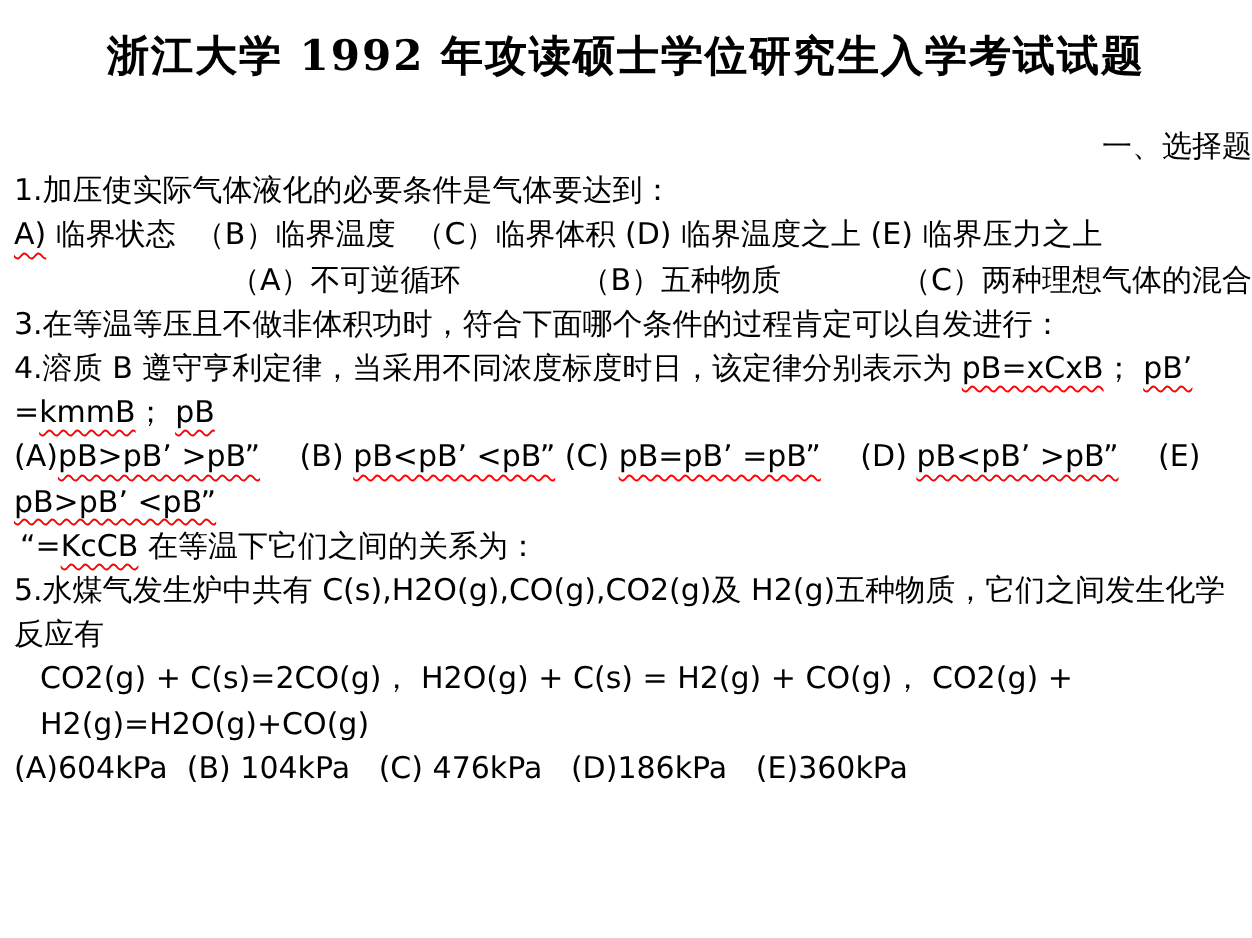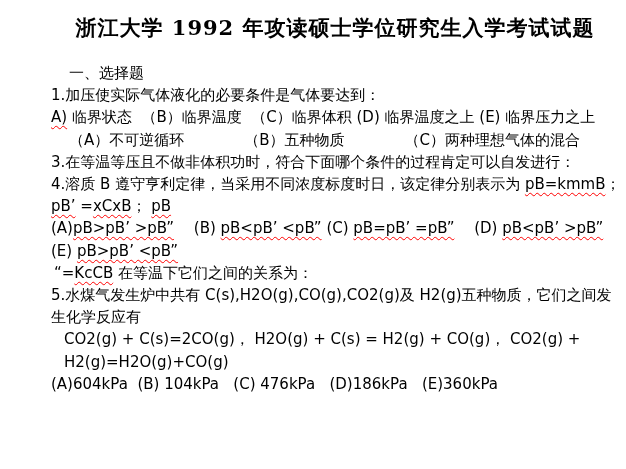--- a/index.html
+++ b/index.html
@@ -6,42 +6,41 @@
   html, body { background: #ffffff; }
   .page {
     position: relative;
     width: 626px;
     height: 469px;
     background: #ffffff;
     overflow: hidden;
     font-family: "DejaVu Sans", sans-serif;
     color: #000000;
     cursor: text;
-    padding-left: 44px;
   }
   .title {
     margin-top: 13px;
     text-align: center;
     font-size: 21px;
     font-weight: bold;
     letter-spacing: 1px;
     line-height: 30px;
     font-family: "DejaVu Serif", "Liberation Serif", serif;
   }
   .doc-body { margin-top: 19px; }
   .line {
     font-size: 15px;
     line-height: 22.2px;
     white-space: pre-wrap;
     padding-left: 7px;
   }
   .ind-10 { padding-left: 10px; }
   .ind-14 { padding-left: 14px; }
   .ind-20 { padding-left: 20px; }
-  .ind-25 { padding-left: 25px; }
+  .ind-25 { padding-left: 25px; text-align: right; }
   .wavy {
     text-decoration-line: underline;
     text-decoration-style: wavy;
     text-decoration-color: #ff0000;
     text-decoration-thickness: 1px;
     text-underline-offset: 3px;
     text-decoration-skip-ink: none;
   }
   .caret {
     display: inline-block;
@@ -62,21 +61,21 @@
 
     <div class="line ind-25">一、选择题</div>
 
     <div class="line">1.加压使实际气体液化的必要条件是气体要达到：</div>
     <div class="line"><span class="wavy">A)</span><span> 临界状态  （B）临界温度  （C）临界体积 (D) 临界温度之上 (E) 临界压力之上</span></div>
 
     <div class="line ind-25">（A）不可逆循环　　　　（B）五种物质　　　　（C）两种理想气体的混合</div>
 
     <div class="line">3.在等温等压且不做非体积功时，符合下面哪个条件的过程肯定可以自发进行：</div>
 
-    <div class="line"><span>4.溶质 B 遵守亨利定律，当采用不同浓度标度时日，该定律分别表示为 </span><span class="wavy">pB=kmmB</span><span>； </span><span class="wavy">pB’</span><span> =</span><span class="wavy">xCxB</span><span>； </span><span class="wavy">pB</span></div>
+    <div class="line"><span>4.溶质 B 遵守亨利定律，当采用不同浓度标度时日，该定律分别表示为 </span><span class="wavy">pB=xCxB</span><span>； </span><span class="wavy">pB’</span><span> =</span><span class="wavy">kmmB</span><span>； </span><span class="wavy">pB</span></div>
     <div class="line"><span>(A)</span><span class="wavy">pB&gt;pB’ &gt;pB”</span><span>　 (B) </span><span class="wavy">pB&lt;pB’ &lt;pB”</span><span> (C) </span><span class="wavy">pB=pB’ =pB”</span><span>　 (D) </span><span class="wavy">pB&lt;pB’ &gt;pB”</span><span>　 (E) </span><span class="wavy">pB&gt;pB’ &lt;pB”</span></div>
     <div class="line ind-10"><span>“=</span><span class="wavy">KcCB</span><span> 在等温下它们之间的关系为：</span></div>
 
     <div class="line">5.水煤气发生炉中共有 C(s),H2O(g),CO(g),CO2(g)及 H2(g)五种物质，它们之间发生化学反应有</div>
     <div class="line ind-20">CO2(g) + C(s)=2CO(g)， H2O(g) + C(s) = H2(g) + CO(g)， CO2(g) + H2(g)=H2O(g)+CO(g)</div>
     <div class="line">(A)604kPa  (B) 104kPa   (C) 476kPa   (D)186kPa   (E)360kPa</div>
 
   </div>
 </div>
 

